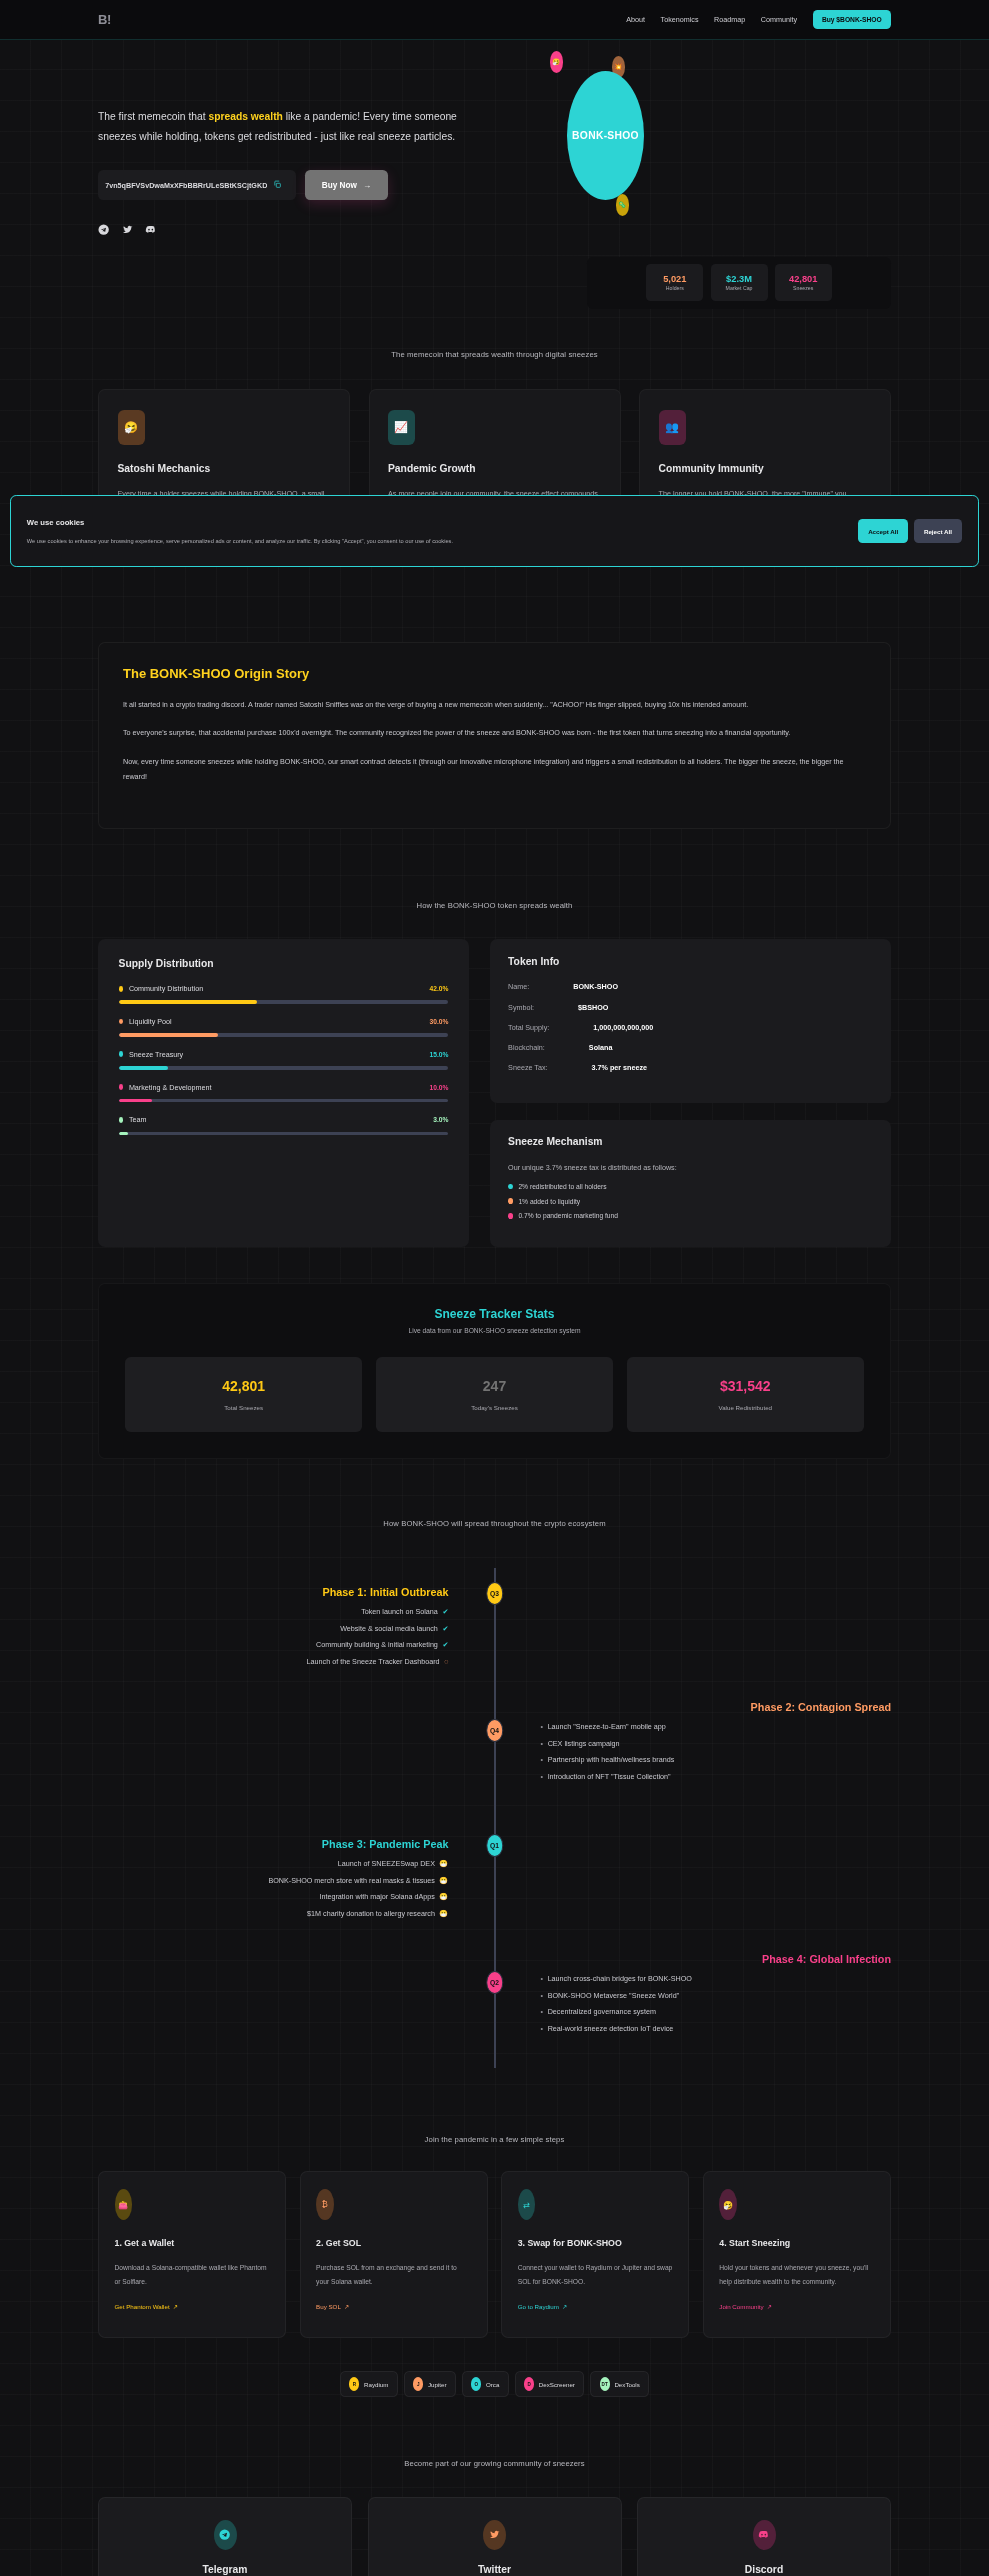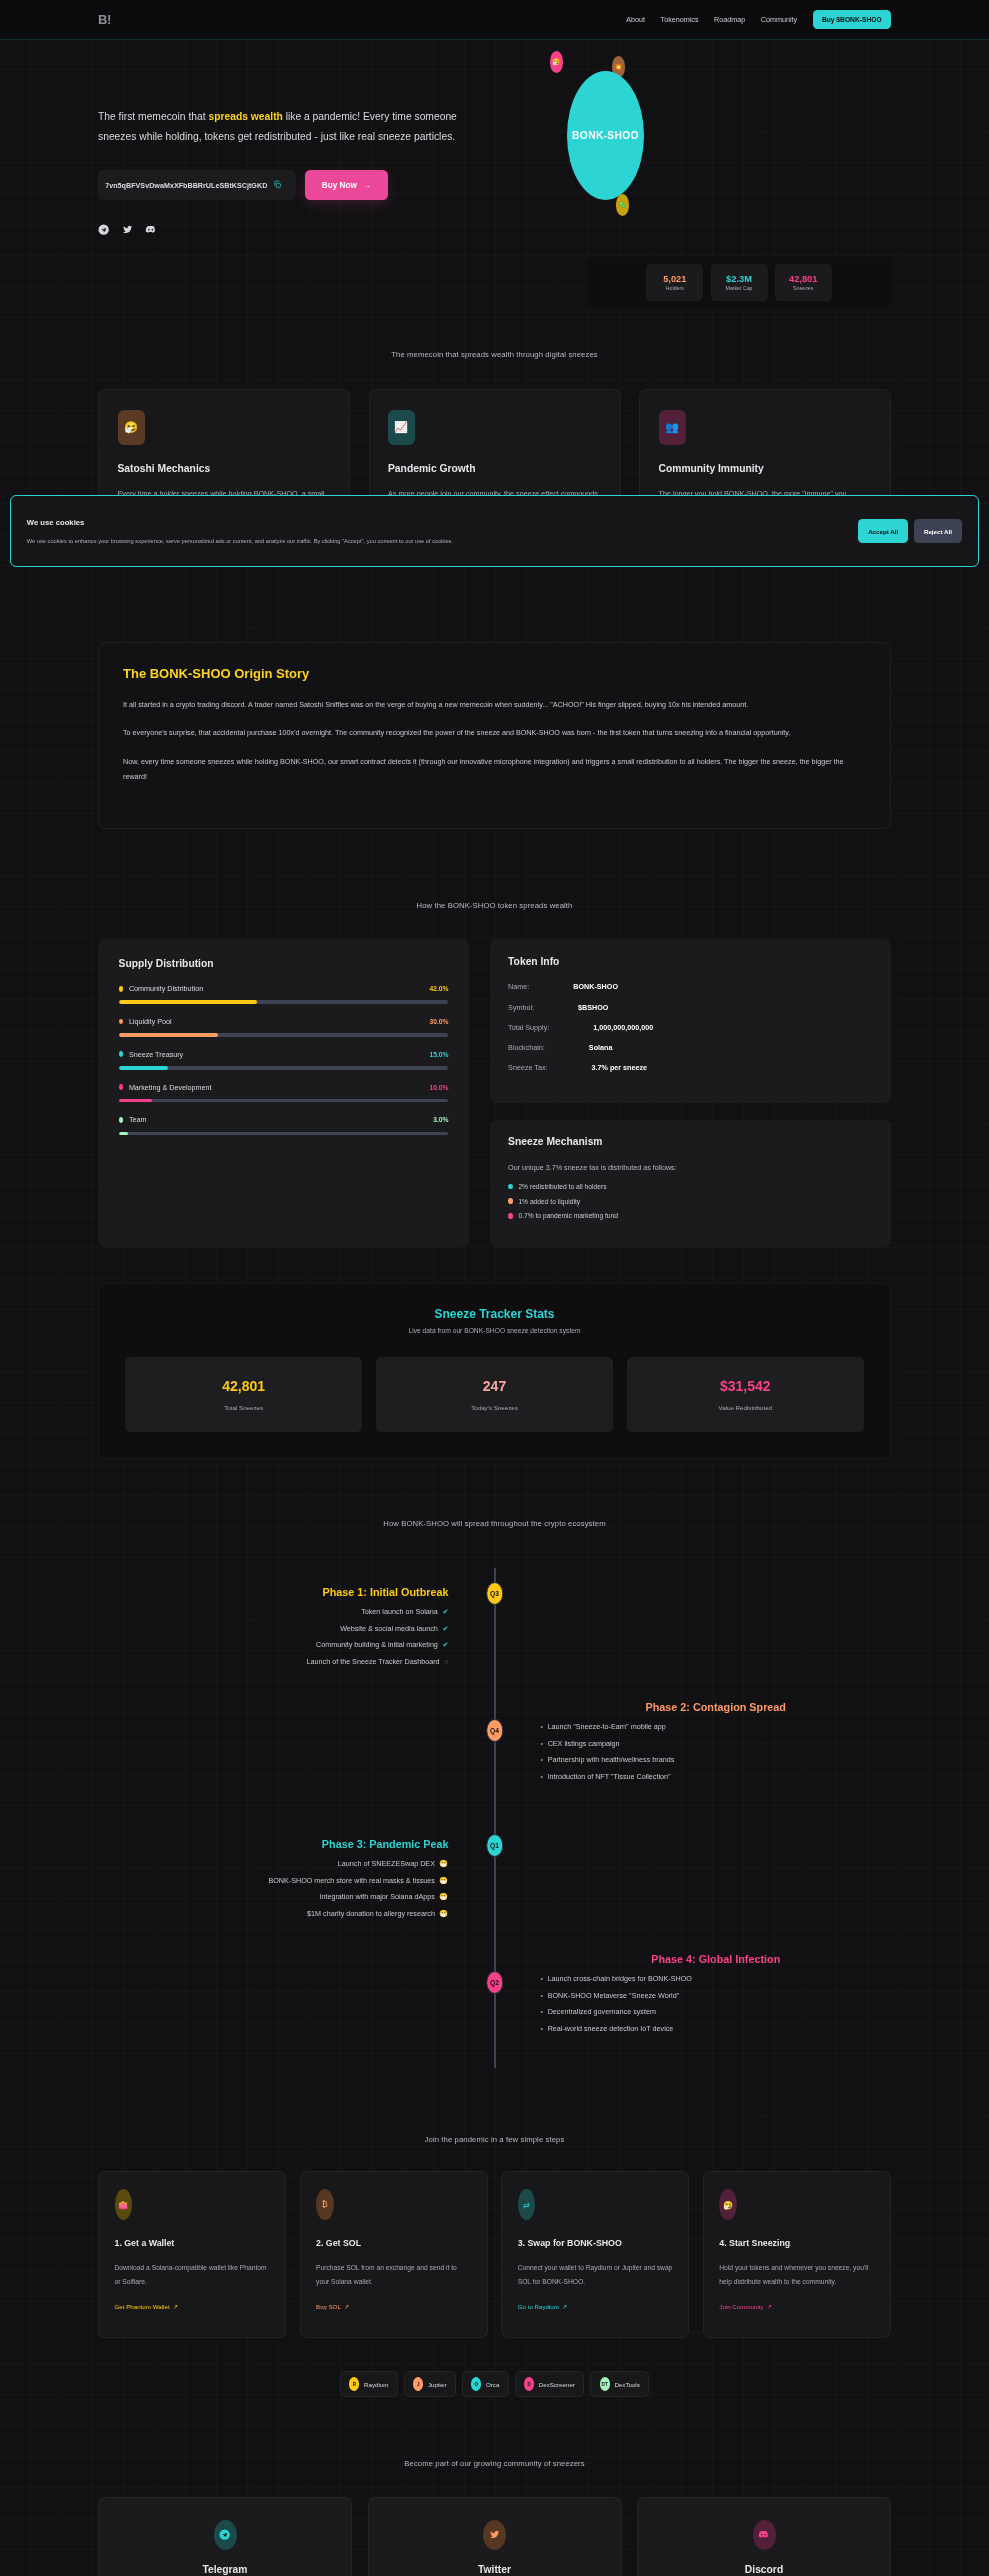--- a/index.html
+++ b/index.html
@@ -38,21 +38,21 @@
   .hero-tag { font-size:10.3px; line-height:1.95; color:#dcdce0; max-width:361px; }
   .hl { color:#ffd21e; font-weight:bold; }
   .addr-row { display:flex; align-items:center; gap:9.3px; margin-top:23px;}
   .addr-box {
     background:#1c1c1f; border-radius:5.2px; height:30px; width:198px;
     display:flex; align-items:center; padding:0 7.2px; gap:5.2px; overflow:hidden;font-weight:bold;
   }
   .addr-txt { font-size:7.2px; color:#dcdce0; white-space:nowrap; overflow:hidden; }
   .copy-ic { color:#2dd4d4; flex:0 0 auto; }
   .buy-now {
-    background:#ec4899; border:none; color:#fff; font-weight:bold; font-size:8.2px;
+    background:#737373; border:none; color:#fff; font-weight:bold; font-size:8.2px;
     height:30px; padding:0 16.5px; border-radius:5.2px; display:flex; align-items:center;
     gap:6.2px; cursor:pointer; box-shadow:0 4.1px 12.4px rgba(236,72,153,.18);
   }
   .socials { display:flex; gap:12.4px; margin-top:24px; }
   .soc { width:11.3px; height:11.3px; fill:#cfcfd4; }
 
   .hero-right { flex:1; position:relative; height:216px; }
   .blob {
     position:absolute; left:62px; top:-5.2px; width:77px; height:129px;
     background:#2dd4d4; border-radius:50%; display:flex; align-items:center;
@@ -144,21 +144,21 @@
   .tr-v { font-size:14px; font-weight:bold; }
   .tr-l { font-size:6.2px; color:#a9a9b0; }
 
   
   .road { padding:39px 0 31px; position:relative; }
   .road-line { position:absolute; left:50%; top:88px; bottom:31px; width:2.6px;
     background:#3d4254; transform:translateX(-1px); }
   .phase { display:flex; position:relative; margin-bottom:27px; }
   .phase-side { width:50%; }
   .phase-side.left { padding-right:46px; text-align:right;margin-top:22px; }
-  .phase-side.right { padding-left:46px; text-align:center; }
+  .phase-side.right { padding-left:46px; text-align:right; }
   .phase-t { font-size:10.8px; font-weight:bold; margin-bottom:9.3px; }
   .phase-li { font-size:7.2px; color:#cacad0; margin-bottom:7.7px; display:flex; gap:4.6px; align-items:center; }
   .phase-li.r { justify-content:flex-end; }
   .phase-li.l { justify-content:flex-start; }
   .node { position:absolute; left:50%; transform:translateX(-50%); top:18.5px;
     width:17.5px; height:23px; border-radius:50%; display:flex; align-items:center;
     justify-content:center; font-size:6.7px; font-weight:bold; color:#111;
     border:1.5px solid #2a2f3d; z-index:2; }
 
   
@@ -424,21 +424,21 @@
 <div class="tracker wrap">
   <div class="tracker-box">
     <div class="tracker-t">Sneeze Tracker Stats</div>
     <div class="tracker-s">Live data from our BONK-SHOO sneeze detection system</div>
     <div class="tr-grid" id="tracker-cards">
  <div class="tr-card">
   <div class="tr-v" style="color:#ffc915">42,801</div>
   <div class="tr-l">Total Sneezes</div>
         </div>
  <div class="tr-card">
-  <div class="tr-v" style="color:#fca5a5">247</div>
+  <div class="tr-v" style="color:#737373">247</div>
   <div class="tr-l">Today's Sneezes</div>
         </div>
  <div class="tr-card">
   <div class="tr-v" style="color:#f9408a">$31,542</div>
   <div class="tr-l">Value Redistributed</div>
         </div>
       </div>
   </div>
 </div>
 

